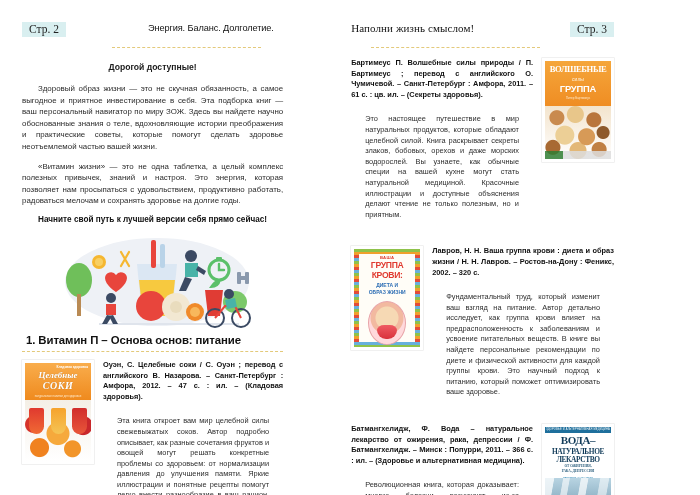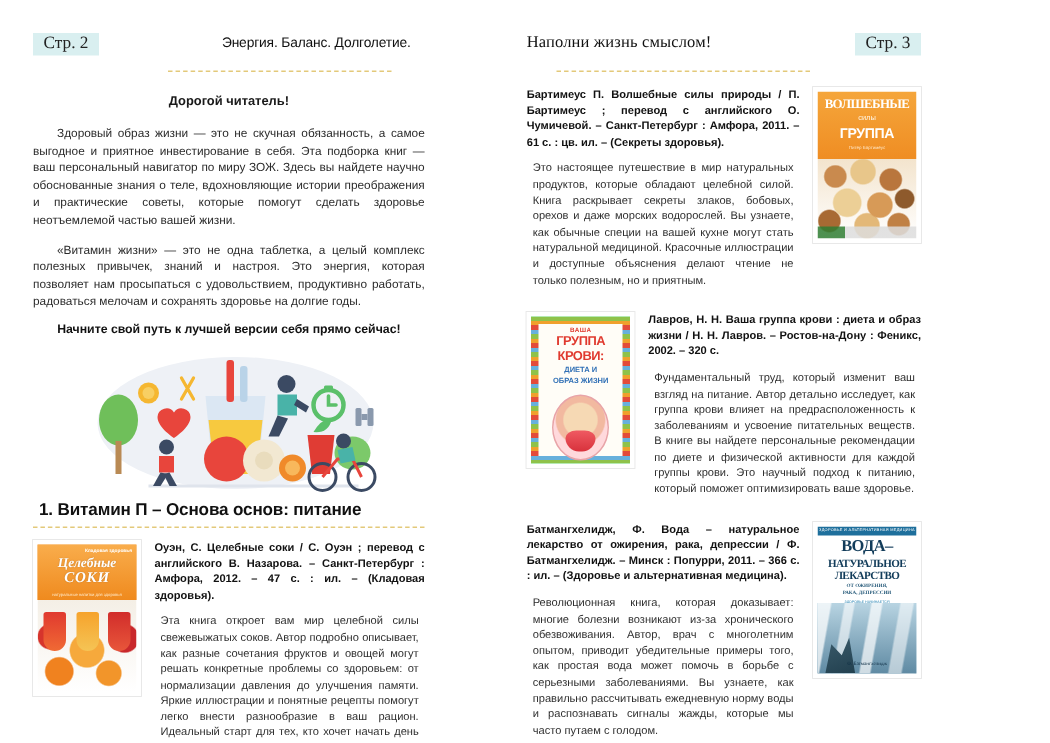--- a/index.html
+++ b/index.html
@@ -136,21 +136,21 @@
     font-weight: bold;
     text-align: justify;
     color: #111;
     margin: 0 0 7px 0;
   }
   .annot {
     font-size: 7.4px;
     line-height: 10.6px;
     text-align: justify;
     color: #2e2e2e;
-    margin: 4px;
+    margin: 14px;
   }
 
   
   .cover {
     width: 72px;
     height: 104px;
     flex: 0 0 72px;
     background: #ffffff;
     padding: 3px;
     box-sizing: border-box;
@@ -333,21 +333,21 @@
 <div class="spread">
 
   <div class="page page-left">
 
     <div class="pg-header pg-header-left">
       <div class="folio">Стр. 2</div>
       <div class="run-title" style="margin-left:82px;">Энергия. Баланс. Долголетие.</div>
       <div class="header-rule hr-left"></div>
     </div>
 
-    <div class="salutation">Дорогой читатель!</div>
+    <div class="salutation">Дорогой доступные!</div>
 
     <p class="body">Здоровый образ жизни — это не скучная обязанность, а самое выгодное и приятное инвестирование в себя. Эта подборка книг — ваш персональный навигатор по миру ЗОЖ. Здесь вы найдете научно обоснованные знания о теле, вдохновляющие истории преображения и практические советы, которые помогут сделать здоровье неотъемлемой частью вашей жизни.</p>
     <p class="body">«Витамин жизни» — это не одна таблетка, а целый комплекс полезных привычек, знаний и настроя. Это энергия, которая позволяет нам просыпаться с удовольствием, продуктивно работать, радоваться мелочам и сохранять здоровье на долгие годы.</p>
 
     <div class="cta">Начните свой путь к лучшей версии себя прямо сейчас!</div>
 
     <div class="illus-wrap">
       <svg class="illus" width="228" height="96" viewBox="0 0 228 96">
         <ellipse cx="118" cy="50" rx="92" ry="44" fill="#eef1f6"></ellipse>
         <path d="M60 92 h140" stroke="#dfe4ec" stroke-width="2"></path>

